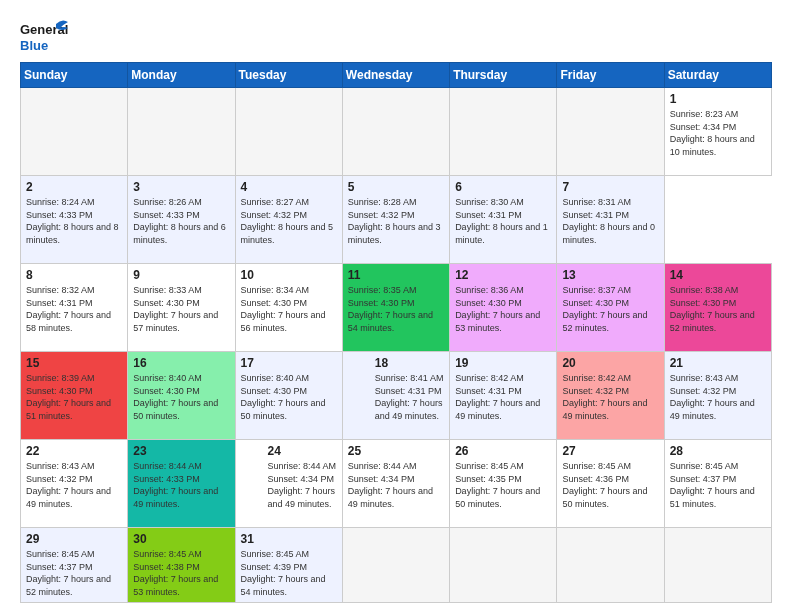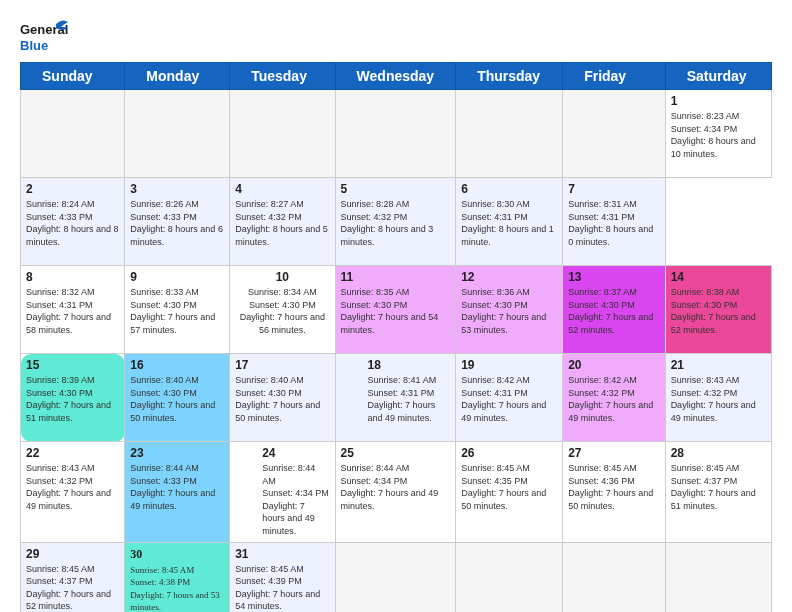--- a/index.html
+++ b/index.html
@@ -43,23 +43,23 @@
       color: #333;
       margin-top: 2px;
     }
     .calendar {
       width: 100%;
       border-collapse: collapse;
     }
     .calendar th {
       background-color: #1565c0;
       color: #fff;
-      font-size: 14px;
+      font-size: 12px;
       font-weight: bold;
-      padding: 5px 21px;
+      padding: 5px 3px;
       text-align: left;
       border: 1px solid #1255a0;
     }
     .calendar td {
       border: 1px solid #ccc;
       vertical-align: top;
       padding: 4px 5px;
       font-size: 9.5px;
       color: #222;
       width: calc(100% / 7);
@@ -162,77 +162,77 @@
         </tr>
         <tr class="week-row">
           <td style="background: rgb(255, 255, 255);">
             <span class="day-num">8</span>
             <div class="day-info">Sunrise: 8:32 AM<br>Sunset: 4:31 PM<br>Daylight: 7 hours and 58 minutes.</div>
           </td>
           <td style="background: rgb(255, 255, 255);">
             <span class="day-num">9</span>
             <div class="day-info">Sunrise: 8:33 AM<br>Sunset: 4:30 PM<br>Daylight: 7 hours and 57 minutes.</div>
           </td>
-          <td style="background: rgb(255, 255, 255); text-align: center;">
+          <td style="background: rgb(255, 255, 255);">
             <span class="day-num">10</span>
             <div class="day-info">Sunrise: 8:34 AM<br>Sunset: 4:30 PM<br>Daylight: 7 hours and 56 minutes.</div>
           </td>
-          <td style="background: #f0abfc;">
+          <td style="background: #22c55e;">
             <span class="day-num">11</span>
             <div class="day-info">Sunrise: 8:35 AM<br>Sunset: 4:30 PM<br>Daylight: 7 hours and 54 minutes.</div>
           </td>
           <td style="background: #f0abfc;">
             <span class="day-num">12</span>
             <div class="day-info">Sunrise: 8:36 AM<br>Sunset: 4:30 PM<br>Daylight: 7 hours and 53 minutes.</div>
           </td>
-          <td style="background: #d946ef;">
+          <td style="background: #f0abfc;">
             <span class="day-num">13</span>
             <div class="day-info">Sunrise: 8:37 AM<br>Sunset: 4:30 PM<br>Daylight: 7 hours and 52 minutes.</div>
           </td>
           <td style="background: #ec4899;">
             <span class="day-num">14</span>
             <div class="day-info">Sunrise: 8:38 AM<br>Sunset: 4:30 PM<br>Daylight: 7 hours and 52 minutes.</div>
           </td>
         </tr>
         <tr class="week-row">
-          <td style="background: #5eead4; border-radius: 10px;">
+          <td style="background: #ef4444;">
             <span class="day-num">15</span>
             <div class="day-info">Sunrise: 8:39 AM<br>Sunset: 4:30 PM<br>Daylight: 7 hours and 51 minutes.</div>
           </td>
-          <td style="background: #7dd3fc; margin-left: 18px;">
+          <td style="background: #86efac; margin-left: 18px;">
             <span class="day-num">16</span>
             <div class="day-info">Sunrise: 8:40 AM<br>Sunset: 4:30 PM<br>Daylight: 7 hours and 50 minutes.</div>
           </td>
           <td style="background: rgb(238, 242, 255);">
             <span class="day-num">17</span>
             <div class="day-info">Sunrise: 8:40 AM<br>Sunset: 4:30 PM<br>Daylight: 7 hours and 50 minutes.</div>
           </td>
           <td style="background: rgb(238, 242, 255); padding-left: 32px;">
             <span class="day-num">18</span>
             <div class="day-info">Sunrise: 8:41 AM<br>Sunset: 4:31 PM<br>Daylight: 7 hours and 49 minutes.</div>
           </td>
           <td style="background: rgb(238, 242, 255);">
             <span class="day-num">19</span>
             <div class="day-info">Sunrise: 8:42 AM<br>Sunset: 4:31 PM<br>Daylight: 7 hours and 49 minutes.</div>
           </td>
-          <td style="background: #f0abfc;">
+          <td style="background: #fca5a5;">
             <span class="day-num">20</span>
             <div class="day-info">Sunrise: 8:42 AM<br>Sunset: 4:32 PM<br>Daylight: 7 hours and 49 minutes.</div>
           </td>
           <td style="background: rgb(238, 242, 255);">
             <span class="day-num">21</span>
             <div class="day-info">Sunrise: 8:43 AM<br>Sunset: 4:32 PM<br>Daylight: 7 hours and 49 minutes.</div>
           </td>
         </tr>
         <tr class="week-row">
           <td style="background: rgb(255, 255, 255);">
             <span class="day-num">22</span>
             <div class="day-info">Sunrise: 8:43 AM<br>Sunset: 4:32 PM<br>Daylight: 7 hours and 49 minutes.</div>
           </td>
-          <td style="background: #7dd3fc;">
+          <td style="background: #14b8a6;">
             <span class="day-num">23</span>
             <div class="day-info">Sunrise: 8:44 AM<br>Sunset: 4:33 PM<br>Daylight: 7 hours and 49 minutes.</div>
           </td>
           <td style="background: rgb(255, 255, 255); padding-left: 32px;">
             <span class="day-num">24</span>
             <div class="day-info">Sunrise: 8:44 AM<br>Sunset: 4:34 PM<br>Daylight: 7 hours and 49 minutes.</div>
           </td>
           <td style="background: rgb(255, 255, 255);">
             <span class="day-num">25</span>
             <div class="day-info">Sunrise: 8:44 AM<br>Sunset: 4:34 PM<br>Daylight: 7 hours and 49 minutes.</div>
@@ -248,21 +248,21 @@
           <td style="background: rgb(255, 255, 255);">
             <span class="day-num">28</span>
             <div class="day-info">Sunrise: 8:45 AM<br>Sunset: 4:37 PM<br>Daylight: 7 hours and 51 minutes.</div>
           </td>
         </tr>
         <tr class="week-row last-row">
           <td style="background: rgb(238, 242, 255);">
             <span class="day-num">29</span>
             <div class="day-info">Sunrise: 8:45 AM<br>Sunset: 4:37 PM<br>Daylight: 7 hours and 52 minutes.</div>
           </td>
-          <td style="background: #5eead4; font-family: Liberation Serif, serif;">
+          <td style="background: #84cc16;">
             <span class="day-num">30</span>
             <div class="day-info">Sunrise: 8:45 AM<br>Sunset: 4:38 PM<br>Daylight: 7 hours and 53 minutes.</div>
           </td>
           <td style="background: rgb(238, 242, 255);">
             <span class="day-num">31</span>
             <div class="day-info">Sunrise: 8:45 AM<br>Sunset: 4:39 PM<br>Daylight: 7 hours and 54 minutes.</div>
           </td>
           <td class="empty"></td>
           <td class="empty"></td>
           <td class="empty"></td>

